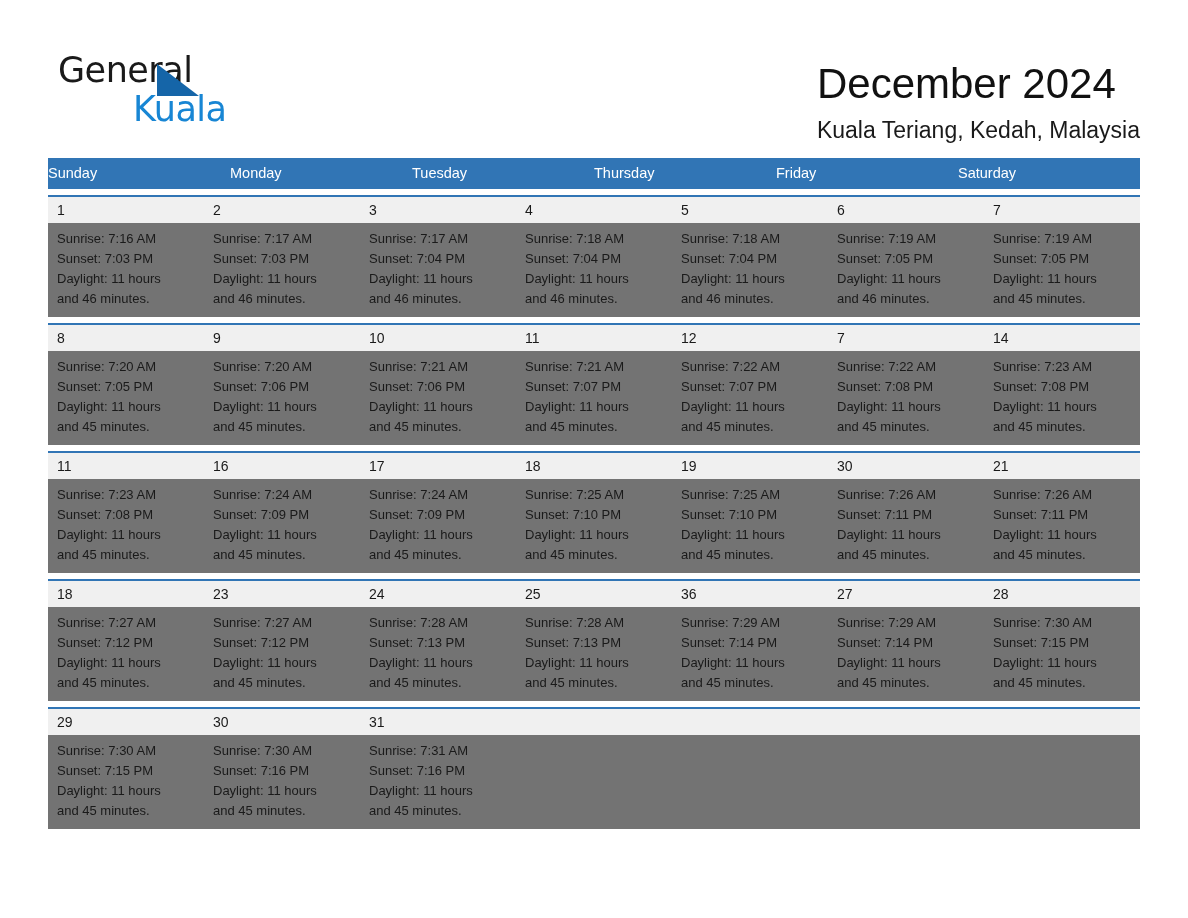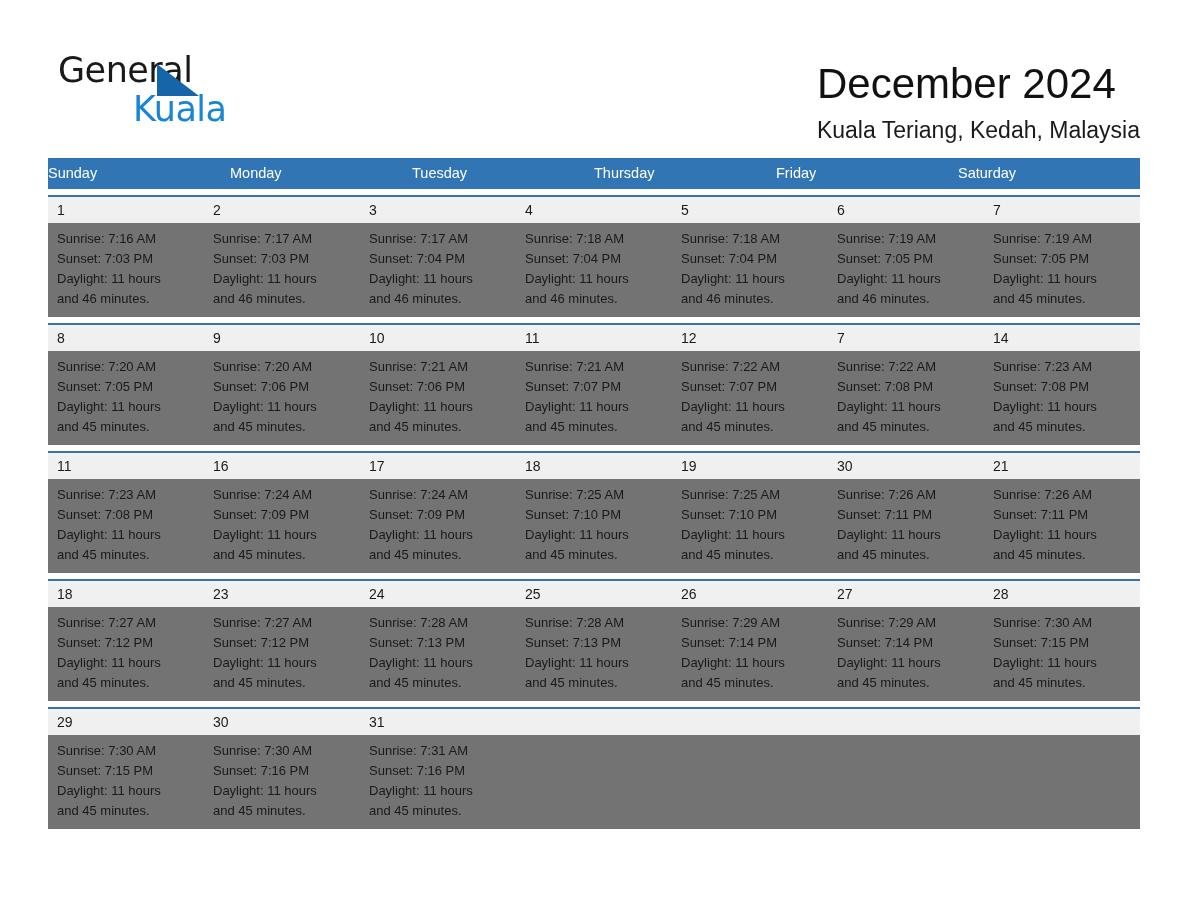--- a/index.html
+++ b/index.html
@@ -353,21 +353,21 @@
         </div>
       </div>
     </div>
 
     <div class="week">
       <div class="daynum-row">
         <div class="daynum-cell">18</div>
         <div class="daynum-cell">23</div>
         <div class="daynum-cell">24</div>
         <div class="daynum-cell">25</div>
-        <div class="daynum-cell">26</div>
+        <div class="daynum-cell">36</div>
         <div class="daynum-cell">27</div>
         <div class="daynum-cell">28</div>
       </div>
       <div class="detail-row">
         <div class="detail-cell">
           <div class="detail-line">Sunrise: 7:27 AM</div>
           <div class="detail-line">Sunset: 7:12 PM</div>
           <div class="detail-line">Daylight: 11 hours</div>
           <div class="detail-line">and 45 minutes.</div>
         </div>

